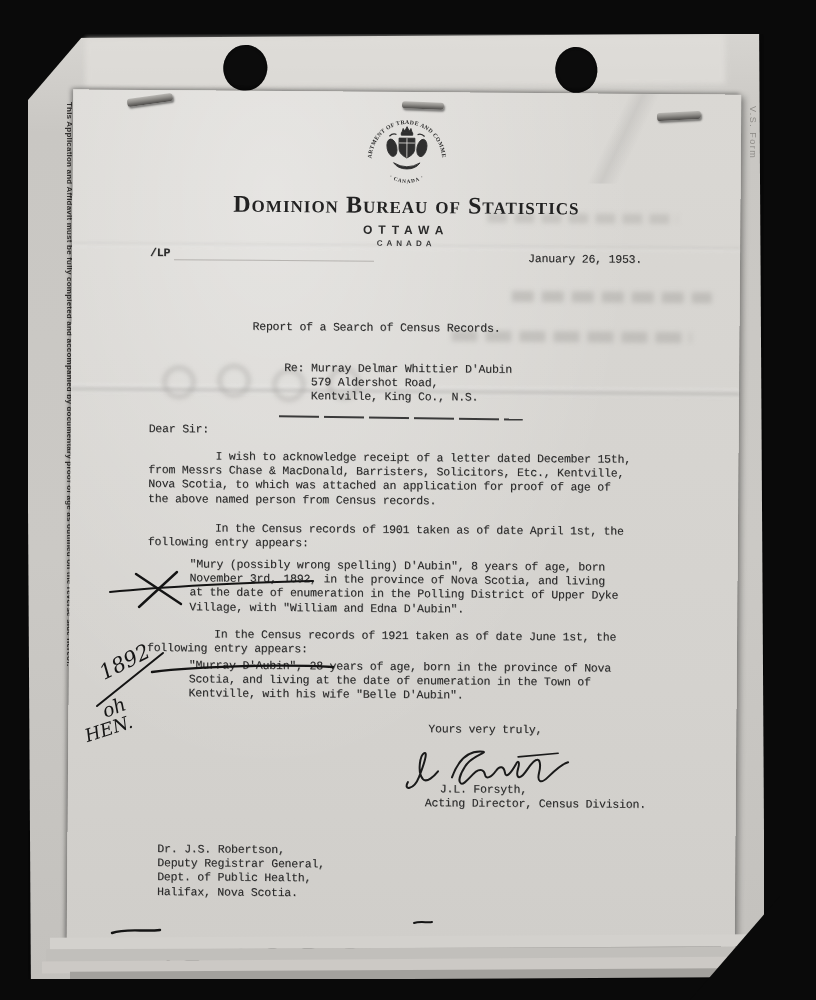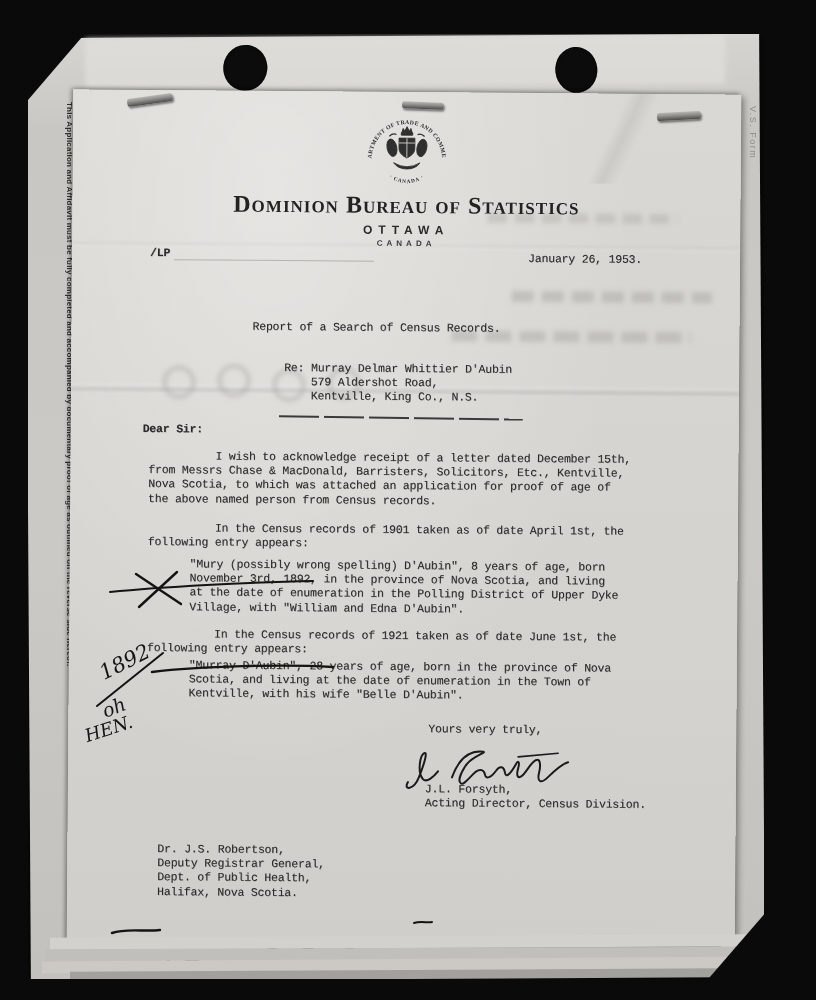--- a/index.html
+++ b/index.html
@@ -97,21 +97,21 @@
     <div class="abs type" style="left:78px;top:156px;font-weight:bold;">/LP</div>
     <div class="abs" style="left:102px;top:169px;width:200px;height:1px;background:#8f8d89;opacity:.55;"></div>
     <div class="abs type" style="left:380px;top:159px;width:190px;text-align:right;">January 26, 1953.</div>
 
     <div class="abs type" style="left:0;top:229px;width:610px;text-align:center;">Report of a Search of Census Records.</div>
     <pre class="abs type" style="left:213px;top:270px;">Re: Murray Delmar Whittier D'Aubin
     579 Aldershot Road,
     Kentville, King Co., N.S.</pre>
     <div class="abs" style="left:208px;top:325px;width:244px;height:2px;background:repeating-linear-gradient(90deg,#3a3a3a 0 40px,transparent 40px 45px);transform:rotate(.3deg);"></div>
 
-    <div class="abs type" style="left:72px;top:332px;font-weight:bold;">Dear Sir:</div>
+    <div class="abs type" style="left:78px;top:332px;">Dear Sir:</div>
     <pre class="abs type" style="left:78px;top:359px;">          I wish to acknowledge receipt of a letter dated December 15th,
 from Messrs Chase &amp; MacDonald, Barristers, Solicitors, Etc., Kentville,
 Nova Scotia, to which was attached an application for proof of age of
 the above named person from Census records.</pre>
     <pre class="abs type" style="left:78px;top:431px;">          In the Census records of 1901 taken as of date April 1st, the
 following entry appears:</pre>
     <pre class="abs type" style="left:120px;top:467px;">"Mury (possibly wrong spelling) D'Aubin", 8 years of age, born
 November 3rd, 1892, in the province of Nova Scotia, and living
 at the date of enumeration in the Polling District of Upper Dyke
 Village, with "William and Edna D'Aubin".</pre>
@@ -122,21 +122,21 @@
 Kentville, with his wife "Belle D'Aubin".</pre>
 
     <div class="abs type" style="left:360px;top:630px;">Yours very truly,</div>
     <svg class="abs" style="left:332px;top:650px;" width="180" height="52" viewBox="0 0 180 52">
       <g fill="none" stroke="#1a1a1a" stroke-width="2" stroke-linecap="round">
         <path d="M8,40 C3,49 14,48 19,35 C24,22 28,9 24,11 C20,13 17,30 23,37 C27,41 34,34 38,29"></path>
         <path d="M52,35 C58,18 68,9 80,9 C92,9 72,12 65,24 C60,32 58,39 61,41 C64,43 70,34 76,29 C80,26 84,27 85,32 C86,37 91,35 96,28 C100,22 104,24 105,30 C106,36 111,30 116,21 C118,17 120,19 118,26 C116,33 118,37 123,32 C127,28 131,19 136,17 C140,15 141,22 139,30 C137,39 141,41 148,34 C154,28 161,21 168,19"></path>
         <path d="M118,14 L158,10" stroke-width="1.6"></path>
       </g>
     </svg>
-    <div class="abs type" style="left:357px;top:690px;">J.L. Forsyth,</div>
+    <div class="abs type" style="left:372px;top:690px;">J.L. Forsyth,</div>
     <div class="abs type" style="left:357px;top:704px;">Acting Director, Census Division.</div>
 
     <pre class="abs type" style="left:90px;top:752px;">Dr. J.S. Robertson,
 Deputy Registrar General,
 Dept. of Public Health,
 Halifax, Nova Scotia.</pre>
   </div>
 
   <div class="abs staple" style="left:127px;top:96px;width:46px;height:8px;transform:rotate(-8deg);"></div>
   <div class="abs staple" style="left:402px;top:102px;width:42px;height:7px;transform:rotate(2deg);"></div>

